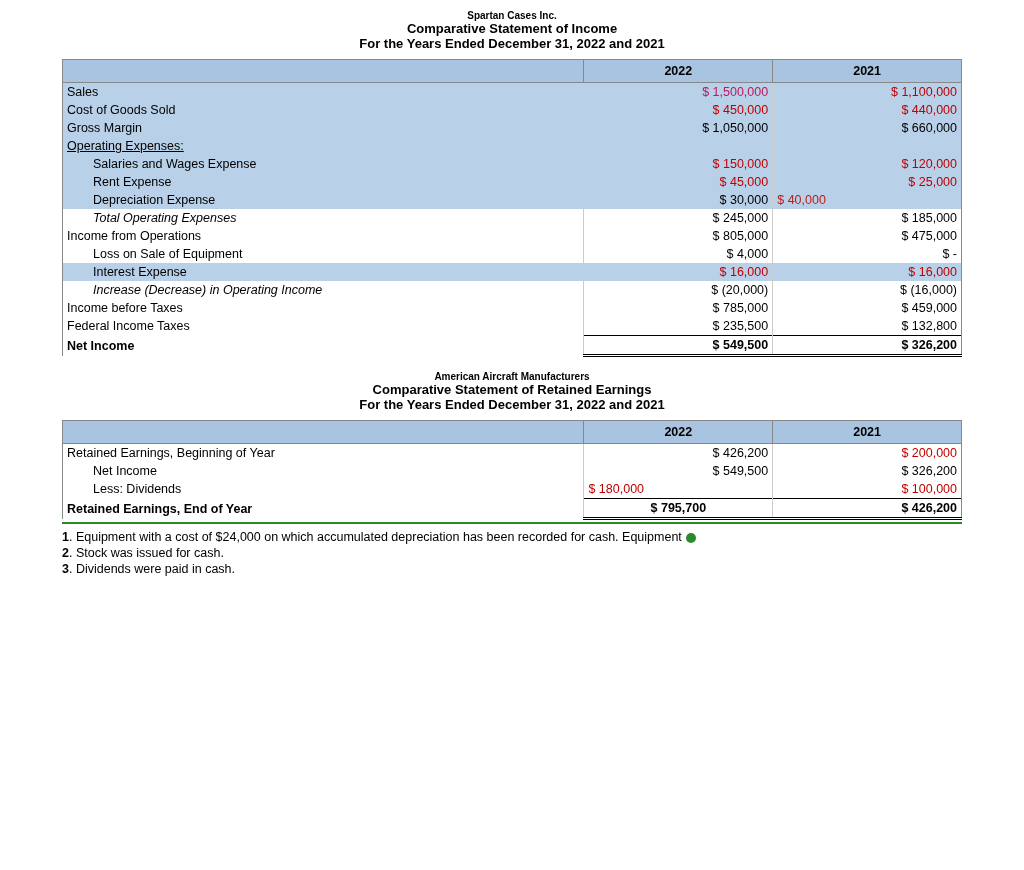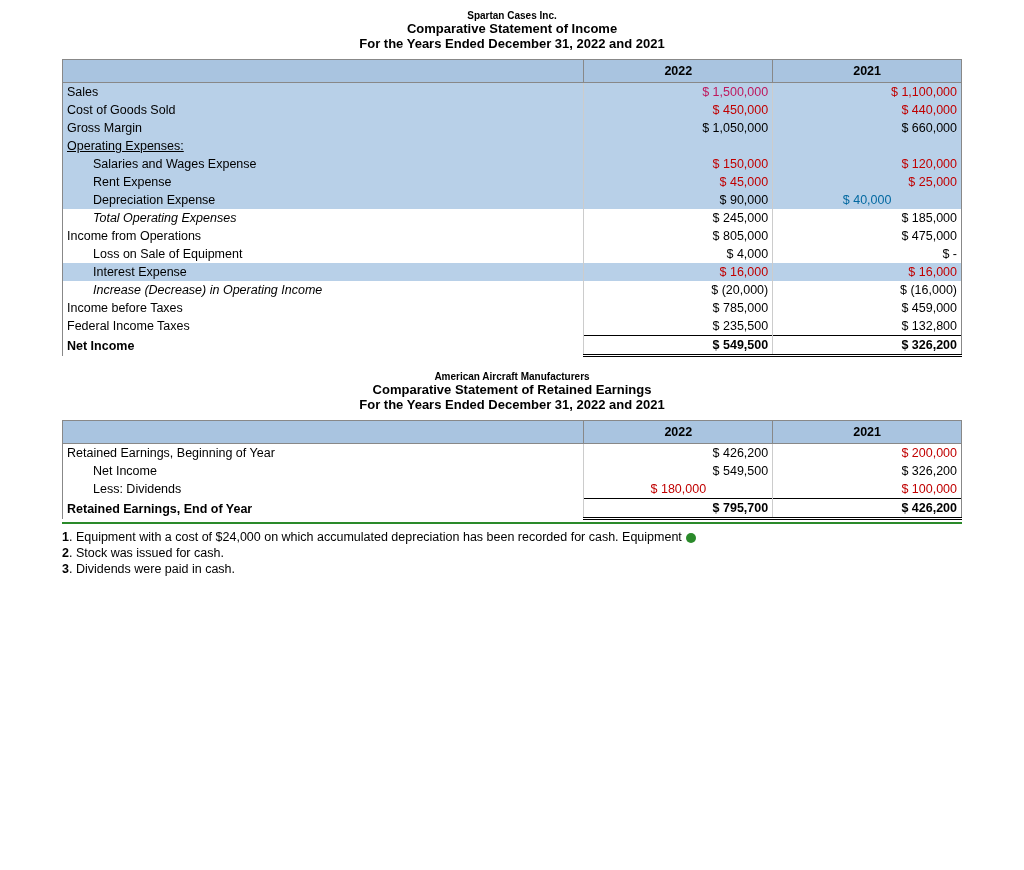--- a/index.html
+++ b/index.html
@@ -121,22 +121,22 @@
           <td style="text-align: right; background-color: rgb(184, 208, 232); border-right: 1px solid rgb(204, 204, 204); color: rgb(192, 0, 0);">$   150,000</td>
           <td style="text-align: right; background-color: rgb(184, 208, 232); border-right: 1px solid rgb(136, 136, 136); color: rgb(192, 0, 0);">$   120,000</td>
         </tr>
         <tr>
           <td style="background-color: rgb(184, 208, 232); border-left: 1px solid rgb(136, 136, 136); border-right: 1px solid rgb(204, 204, 204); padding-left: 30px;">Rent Expense</td>
           <td style="text-align: right; background-color: rgb(184, 208, 232); border-right: 1px solid rgb(204, 204, 204); color: rgb(192, 0, 0);">$     45,000</td>
           <td style="text-align: right; background-color: rgb(184, 208, 232); border-right: 1px solid rgb(136, 136, 136); color: rgb(192, 0, 0);">$     25,000</td>
         </tr>
         <tr>
           <td style="background-color: rgb(184, 208, 232); border-left: 1px solid rgb(136, 136, 136); border-right: 1px solid rgb(204, 204, 204); padding-left: 30px;">Depreciation Expense</td>
-          <td style="text-align: right; background-color: rgb(184, 208, 232); border-right: 1px solid rgb(204, 204, 204);">$     90,000</td>
-          <td style="text-align: center; background-color: rgb(184, 208, 232); border-right: 1px solid rgb(136, 136, 136); color: #0369a1;">$     40,000</td>
+          <td style="text-align: right; background-color: rgb(184, 208, 232); border-right: 1px solid rgb(204, 204, 204);">$     30,000</td>
+          <td style="text-align: left; background-color: rgb(184, 208, 232); border-right: 1px solid rgb(136, 136, 136); color: #b91c1c;">$     40,000</td>
         </tr>
         <tr>
           <td style="background-color: rgb(255, 255, 255); border-left: 1px solid rgb(136, 136, 136); border-right: 1px solid rgb(204, 204, 204); padding-left: 30px; font-style: italic;">Total Operating Expenses</td>
           <td style="text-align: right; background-color: rgb(255, 255, 255); border-right: 1px solid rgb(204, 204, 204);">$   245,000</td>
           <td style="text-align: right; background-color: rgb(255, 255, 255); border-right: 1px solid rgb(136, 136, 136);">$   185,000</td>
         </tr>
         <tr>
           <td style="background-color: rgb(255, 255, 255); border-left: 1px solid rgb(136, 136, 136); border-right: 1px solid rgb(204, 204, 204); padding-left: 4px;">Income from Operations</td>
           <td style="text-align: right; background-color: rgb(255, 255, 255); border-right: 1px solid rgb(204, 204, 204);">$   805,000</td>
           <td style="text-align: right; background-color: rgb(255, 255, 255); border-right: 1px solid rgb(136, 136, 136);">$   475,000</td>
@@ -201,26 +201,26 @@
           <td style="text-align: right; background-color: rgb(255, 255, 255); border-right: 1px solid rgb(204, 204, 204);">$   426,200</td>
           <td style="text-align: right; background-color: rgb(255, 255, 255); border-right: 1px solid rgb(136, 136, 136); color: rgb(192, 0, 0);">$   200,000</td>
         </tr>
         <tr>
           <td style="background-color: rgb(255, 255, 255); border-left: 1px solid rgb(136, 136, 136); border-right: 1px solid rgb(204, 204, 204); padding-left: 30px;">Net Income</td>
           <td style="text-align: right; background-color: rgb(255, 255, 255); border-right: 1px solid rgb(204, 204, 204);">$   549,500</td>
           <td style="text-align: right; background-color: rgb(255, 255, 255); border-right: 1px solid rgb(136, 136, 136);">$   326,200</td>
         </tr>
         <tr>
           <td style="background-color: rgb(255, 255, 255); border-left: 1px solid rgb(136, 136, 136); border-right: 1px solid rgb(204, 204, 204); padding-left: 30px;">Less:  Dividends</td>
-          <td style="text-align: center; background-color: rgb(255, 255, 255); border-right: 1px solid rgb(204, 204, 204); color: rgb(192, 0, 0);">$   180,000</td>
+          <td style="text-align: left; background-color: rgb(255, 255, 255); border-right: 1px solid rgb(204, 204, 204); color: rgb(192, 0, 0);">$   180,000</td>
           <td style="text-align: right; background-color: rgb(255, 255, 255); border-right: 1px solid rgb(136, 136, 136); color: rgb(192, 0, 0);">$   100,000</td>
         </tr>
         <tr>
           <td style="background-color: rgb(255, 255, 255); border-left: 1px solid rgb(136, 136, 136); border-right: 1px solid rgb(204, 204, 204); padding-left: 4px; font-weight: bold;">Retained Earnings, End of Year</td>
-          <td style="text-align: right; background-color: rgb(255, 255, 255); border-right: 1px solid rgb(204, 204, 204); font-weight: bold; border-bottom: 3px double rgb(0, 0, 0); border-top: 1px solid rgb(0, 0, 0);">$   795,700</td>
+          <td style="text-align: center; background-color: rgb(255, 255, 255); border-right: 1px solid rgb(204, 204, 204); font-weight: bold; border-bottom: 3px double rgb(0, 0, 0); border-top: 1px solid rgb(0, 0, 0);">$   795,700</td>
           <td style="text-align: right; background-color: rgb(255, 255, 255); border-right: 1px solid rgb(136, 136, 136); font-weight: bold; border-bottom: 3px double rgb(0, 0, 0); border-top: 1px solid rgb(0, 0, 0);">$   426,200</td>
         </tr>
       </tbody>
   </table>
 
   <div class="top-border-section" style="margin-top:2px; padding-top:4px;">
     <div id="notes-container">
         <div style="font-size: 12.5px; margin: 2px 0px;"><b>1</b><span>. Equipment with a cost of $24,000 on which accumulated depreciation has been recorded for cash. Equipment</span><span style="display: inline-block; width: 10px; height: 10px; border-radius: 50%; background-color: rgb(42, 138, 42); margin-left: 4px; vertical-align: middle;"></span></div>
         <div style="font-size: 12.5px; margin: 2px 0px;"><b>2</b><span>. Stock was issued for cash.</span></div>
         <div style="font-size: 12.5px; margin: 2px 0px;"><b>3</b><span>. Dividends were paid in cash.</span></div>

